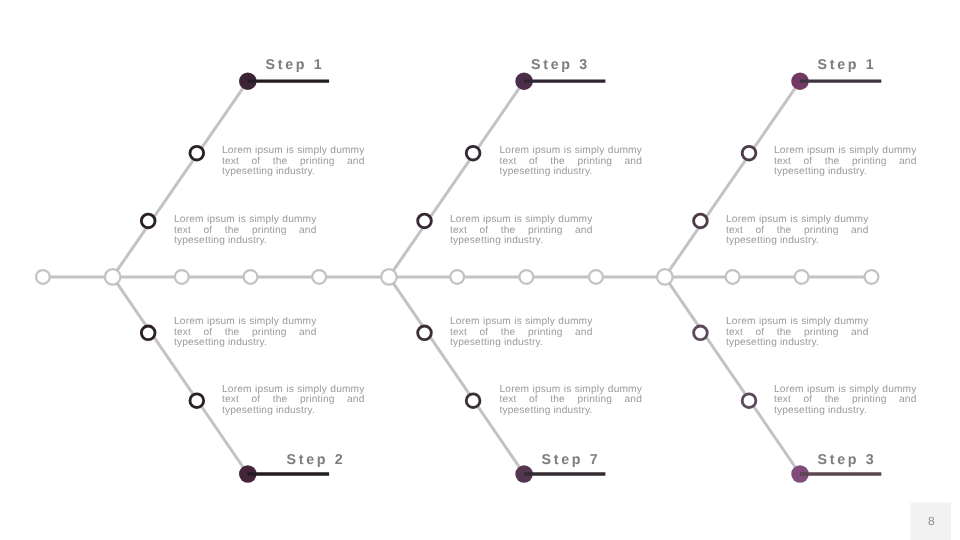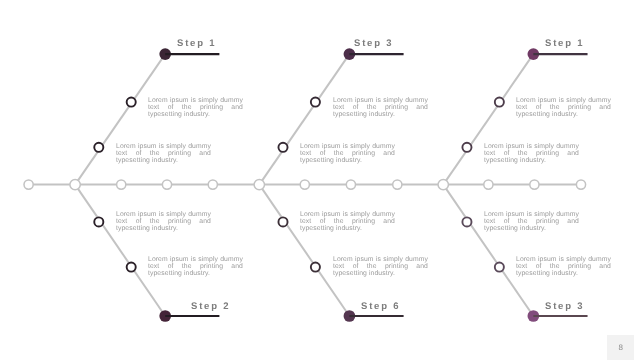--- a/index.html
+++ b/index.html
@@ -71,21 +71,21 @@
       <div class="body-text" style="left: 115.9px; top: 142.5px;">Lorem ipsum is simply dummy text of the printing and typesetting industry.</div>
       <div class="step-label" style="left: 177.1px; top: 38px;">Step 1</div>
       <div class="body-text" style="left: 148.3px; top: 256.3px;">Lorem ipsum is simply dummy text of the printing and typesetting industry.</div>
       <div class="body-text" style="left: 115.9px; top: 211.1px;">Lorem ipsum is simply dummy text of the printing and typesetting industry.</div>
       <div class="step-label" style="left: 191px; top: 301.2px;">Step 2</div>
       <div class="body-text" style="left: 332.5px; top: 97.3px;">Lorem ipsum is simply dummy text of the printing and typesetting industry.</div>
       <div class="body-text" style="left: 300.1px; top: 142.5px;">Lorem ipsum is simply dummy text of the printing and typesetting industry.</div>
       <div class="step-label" style="left: 354px; top: 38px;">Step 3</div>
       <div class="body-text" style="left: 332.5px; top: 256.3px;">Lorem ipsum is simply dummy text of the printing and typesetting industry.</div>
       <div class="body-text" style="left: 300.1px; top: 211.1px;">Lorem ipsum is simply dummy text of the printing and typesetting industry.</div>
-      <div class="step-label" style="left: 361.3px; top: 301.2px;">Step 6</div>
+      <div class="step-label" style="left: 361.3px; top: 301.2px;">Step 7</div>
       <div class="body-text" style="left: 516.45px; top: 97.3px;">Lorem ipsum is simply dummy text of the printing and typesetting industry.</div>
       <div class="body-text" style="left: 484.05px; top: 142.5px;">Lorem ipsum is simply dummy text of the printing and typesetting industry.</div>
       <div class="step-label" style="left: 545.25px; top: 38px;">Step 1</div>
       <div class="body-text" style="left: 516.45px; top: 256.3px;">Lorem ipsum is simply dummy text of the printing and typesetting industry.</div>
       <div class="body-text" style="left: 484.05px; top: 211.1px;">Lorem ipsum is simply dummy text of the printing and typesetting industry.</div>
       <div class="step-label" style="left: 545.25px; top: 301.2px;">Step 3</div>
     </div>
   <div id="pagebox"></div>
   <div id="pagenum">8</div>
 </div>

